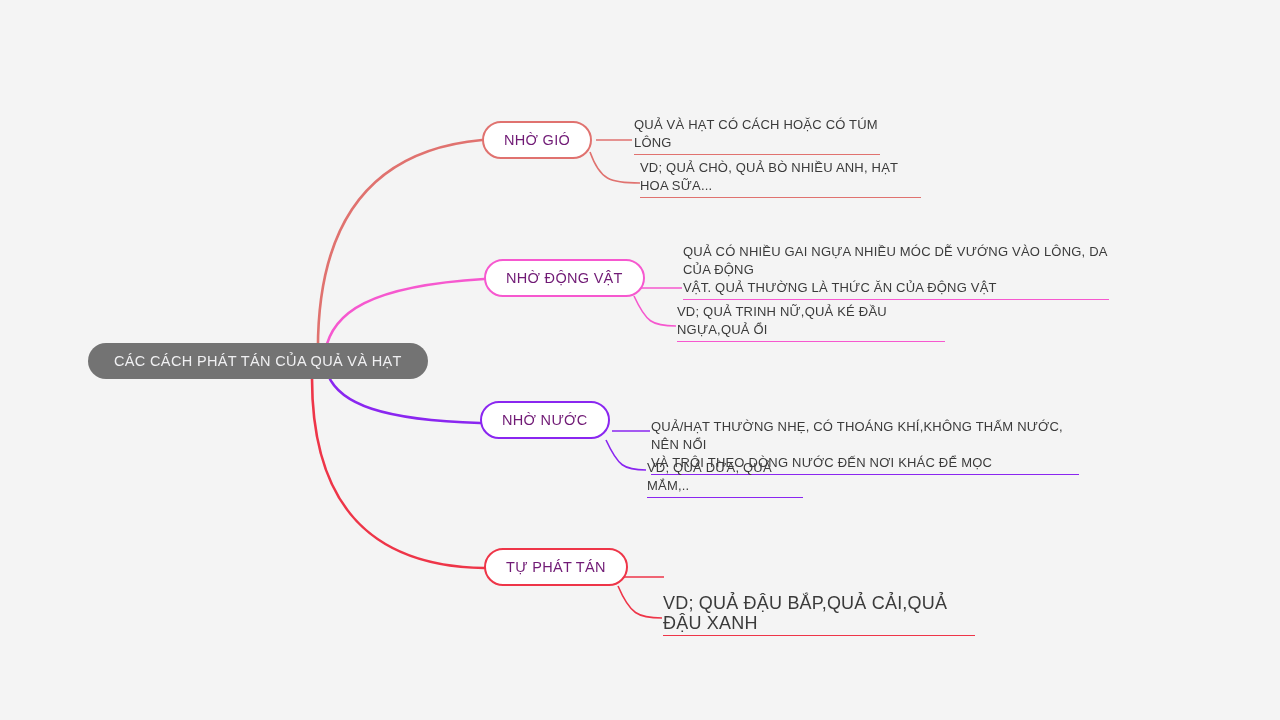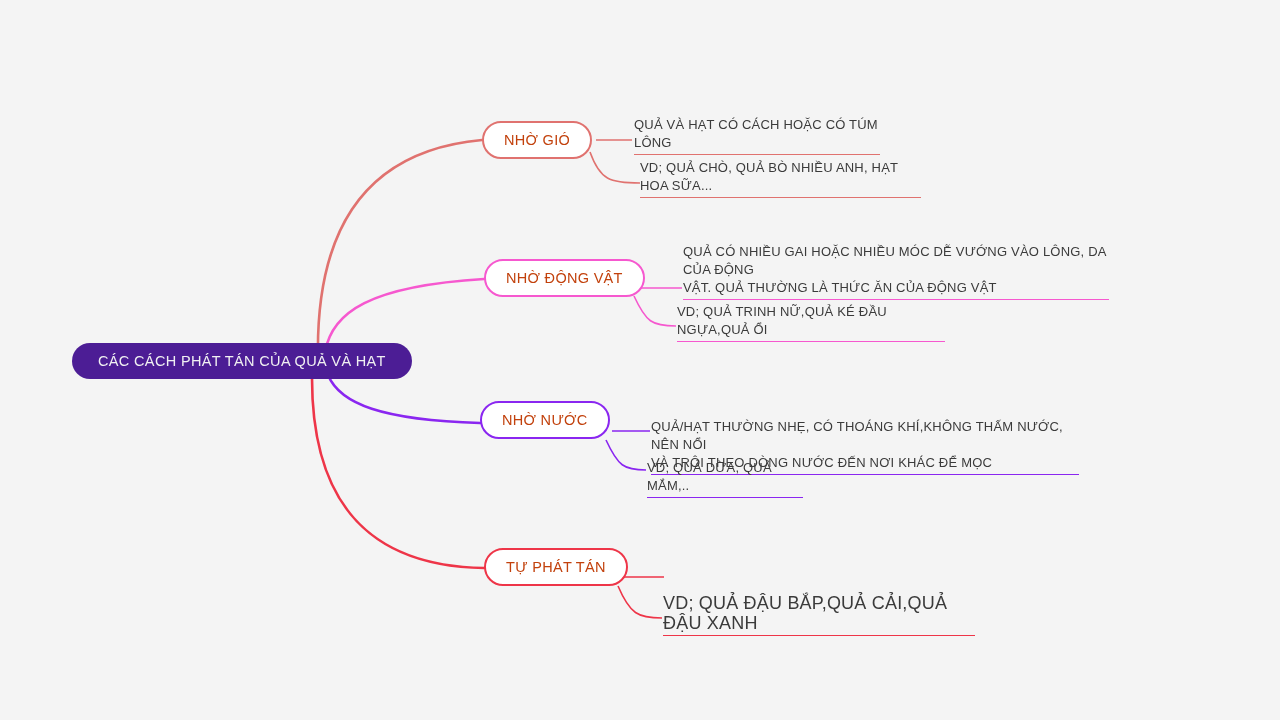--- a/index.html
+++ b/index.html
@@ -17,40 +17,40 @@
     position: absolute;
     background: #ffffff;
     border-radius: 999px;
     display: flex;
     align-items: center;
     justify-content: center;
     white-space: nowrap;
   }
 
   #root-node {
-    left: 72px; top: 343px;
+    left: 88px; top: 343px;
     height: 36px;
     padding: 0 26px;
-    background: #4c1d95;
+    background: #737373;
     border-radius: 999px;
     color: #f0f0f2;
     font-size: 14.5px;
     letter-spacing: .35px;
     display: flex;
     align-items: center;
     z-index: 5;
   }
 
   .branch-node {
     border-width: 2px;
     border-style: solid;
     height: 38px;
     padding: 16px 20px;
     font-size: 14.5px;
-    color: #c2410c;
+    color: #701a75;
     letter-spacing: .3px;
     z-index: 4;
   }
 
   .leaf { position: absolute; }
   .leaf-text {
     color: #3b3b3b;
     font-size: 13px;
     line-height: 18px;
     letter-spacing: .2px;
@@ -108,21 +108,21 @@
   <div class="leaf" style="left:640px; top:159px; width:285px;">
     <div class="leaf-text">VD; QUẢ CHÒ, QUẢ BÒ NHIỀU ANH, HẠT HOA SỮA...</div>
     <div class="leaf-rule" style="border-top-color:#e0726f; width:281px;"></div>
   </div>
 
   <div class="node branch-node" style="left:484px; top:259px; border-color:#f658cf;">
     <span>NHỜ ĐỘNG VẬT</span>
   </div>
 
   <div class="leaf" style="left:683px; top:243px; width:426px;">
-    <div class="leaf-text">QUẢ CÓ NHIỀU GAI HOẶC NHIỀU MÓC DỄ VƯỚNG VÀO LÔNG, DA CỦA ĐỘNG
+    <div class="leaf-text">QUẢ CÓ NHIỀU GAI NGỰA NHIỀU MÓC DỄ VƯỚNG VÀO LÔNG, DA CỦA ĐỘNG
 VẬT. QUẢ THƯỜNG LÀ THỨC ĂN CỦA ĐỘNG VẬT</div>
     <div class="leaf-rule" style="border-top-color:#f658cf; width:426px;"></div>
   </div>
 
   <div class="leaf" style="left:677px; top:303px; width:268px;">
     <div class="leaf-text">VD; QUẢ TRINH NỮ,QUẢ KÉ ĐẦU NGỰA,QUẢ ỔI</div>
     <div class="leaf-rule" style="border-top-color:#f658cf; width:268px;"></div>
   </div>
 
   <div class="node branch-node" style="left:480px; top:401px; border-color:#8a26f0;">

